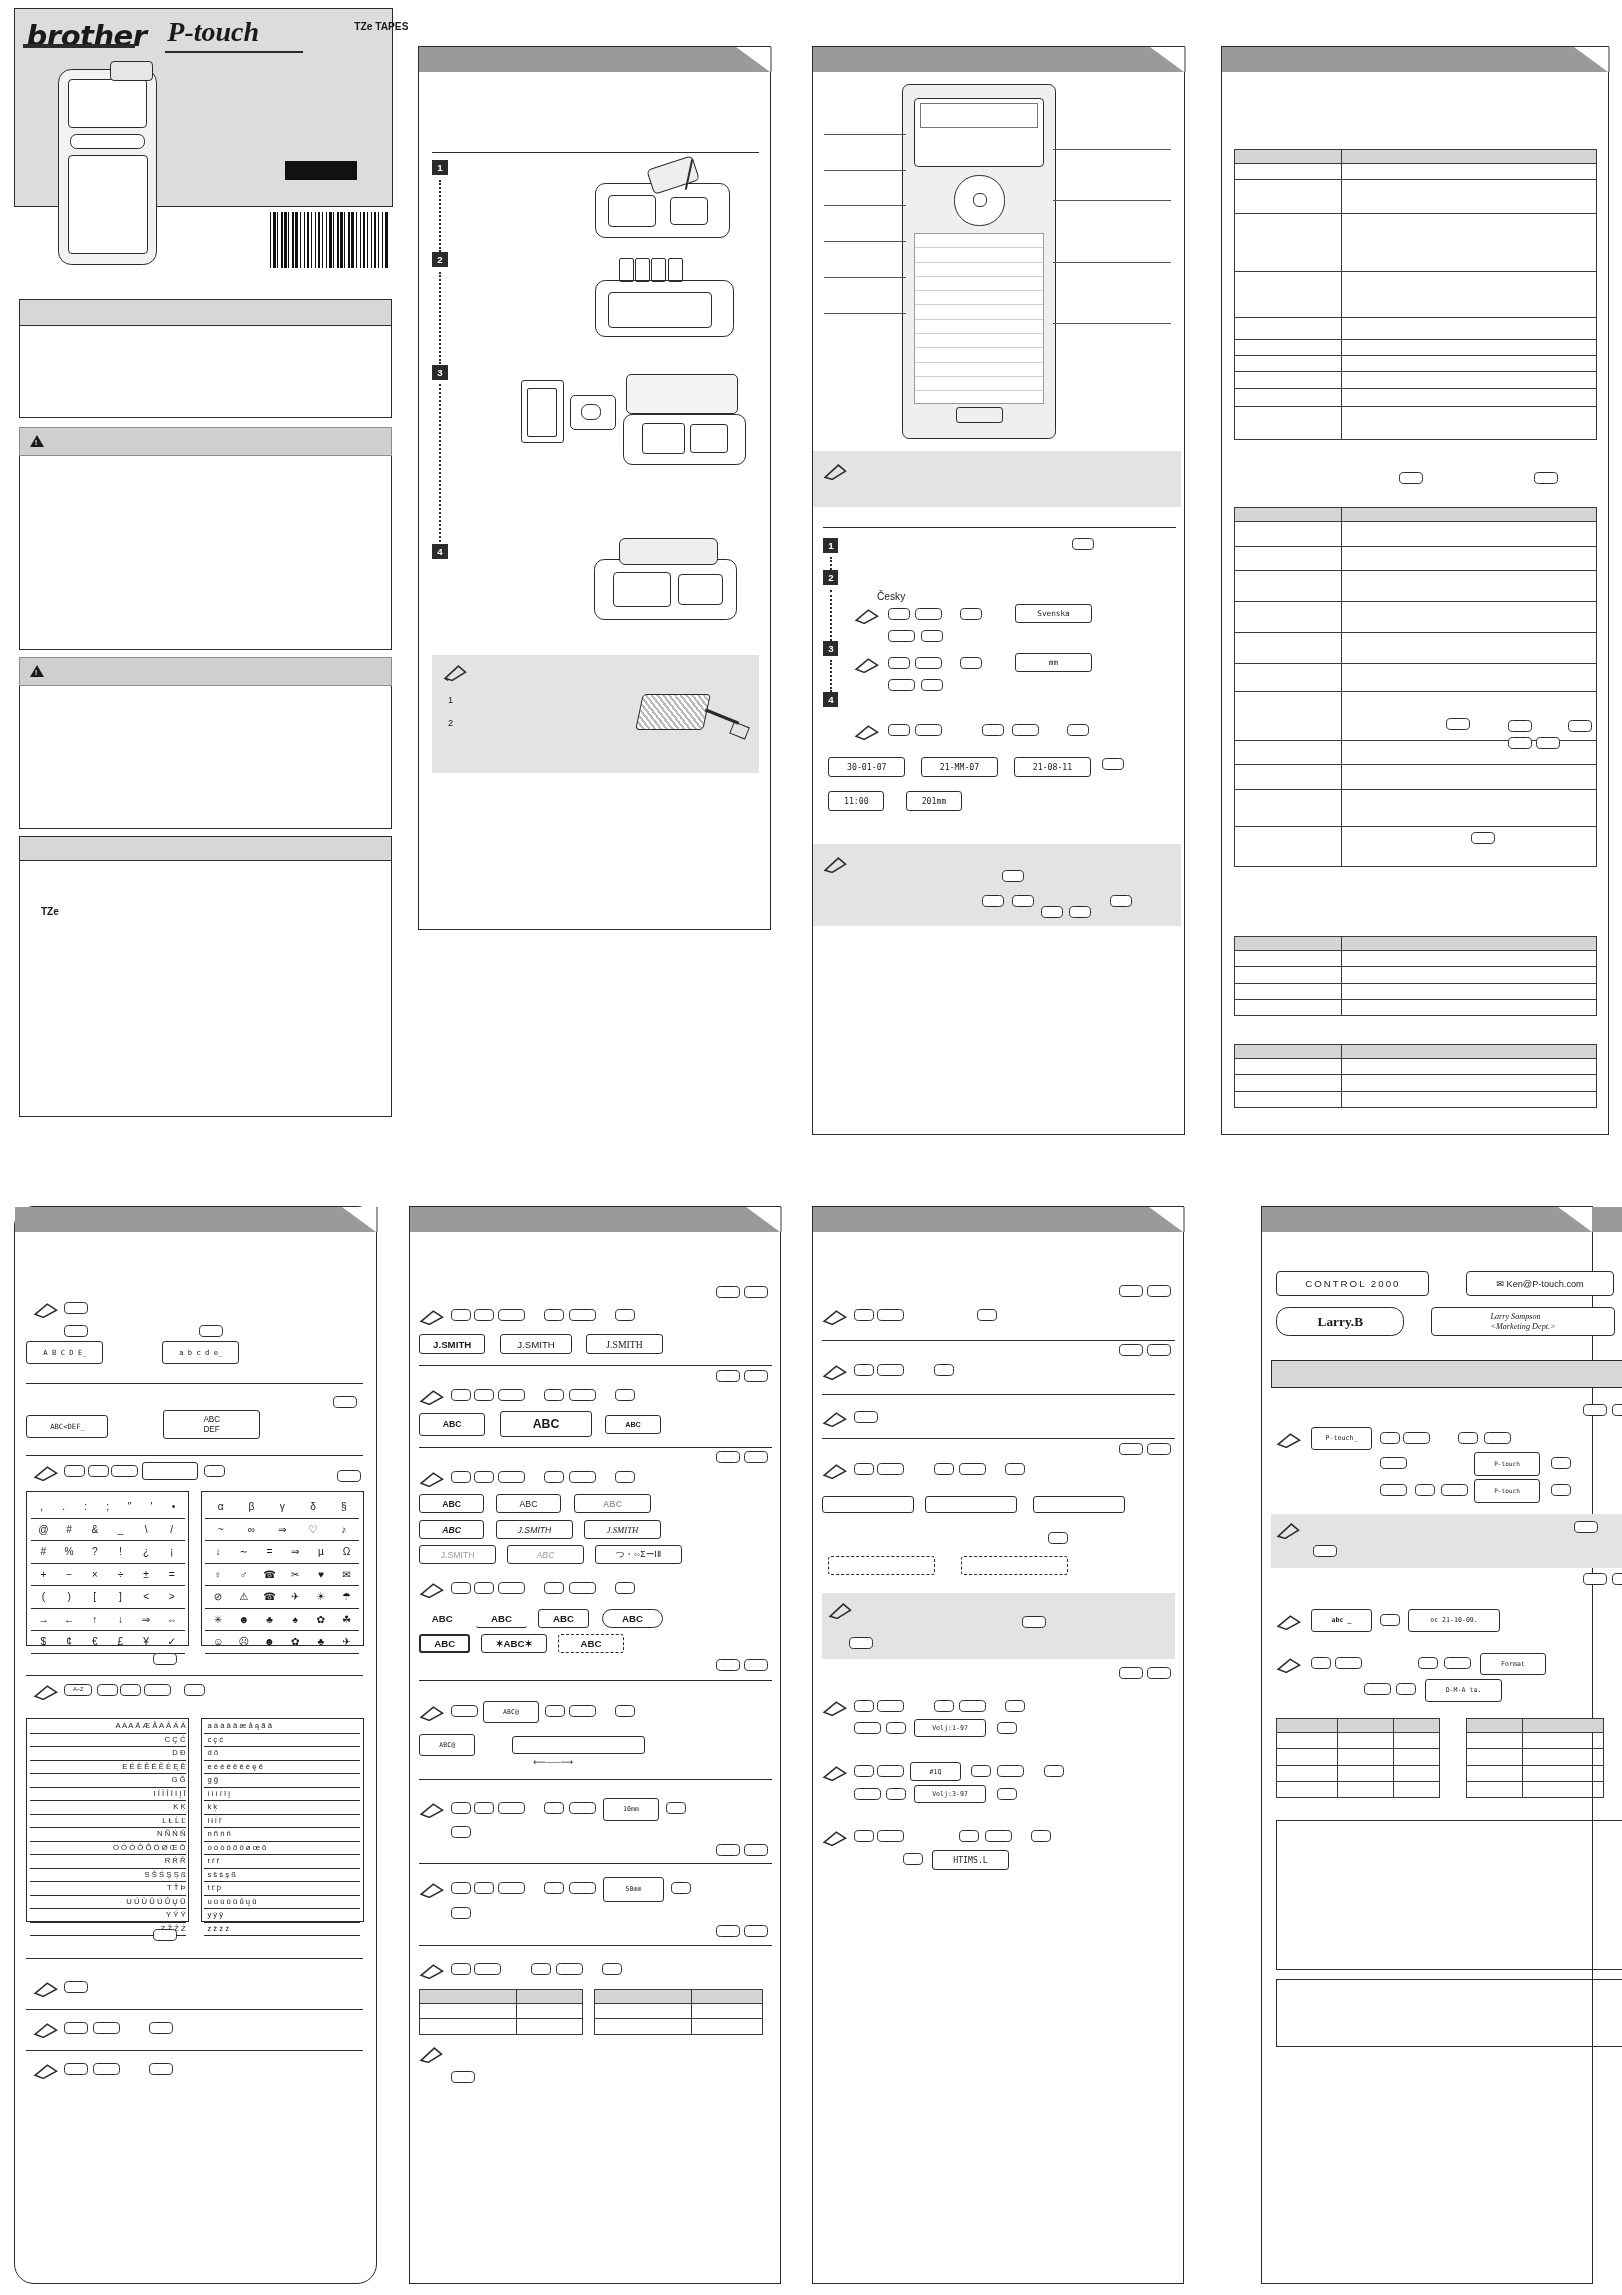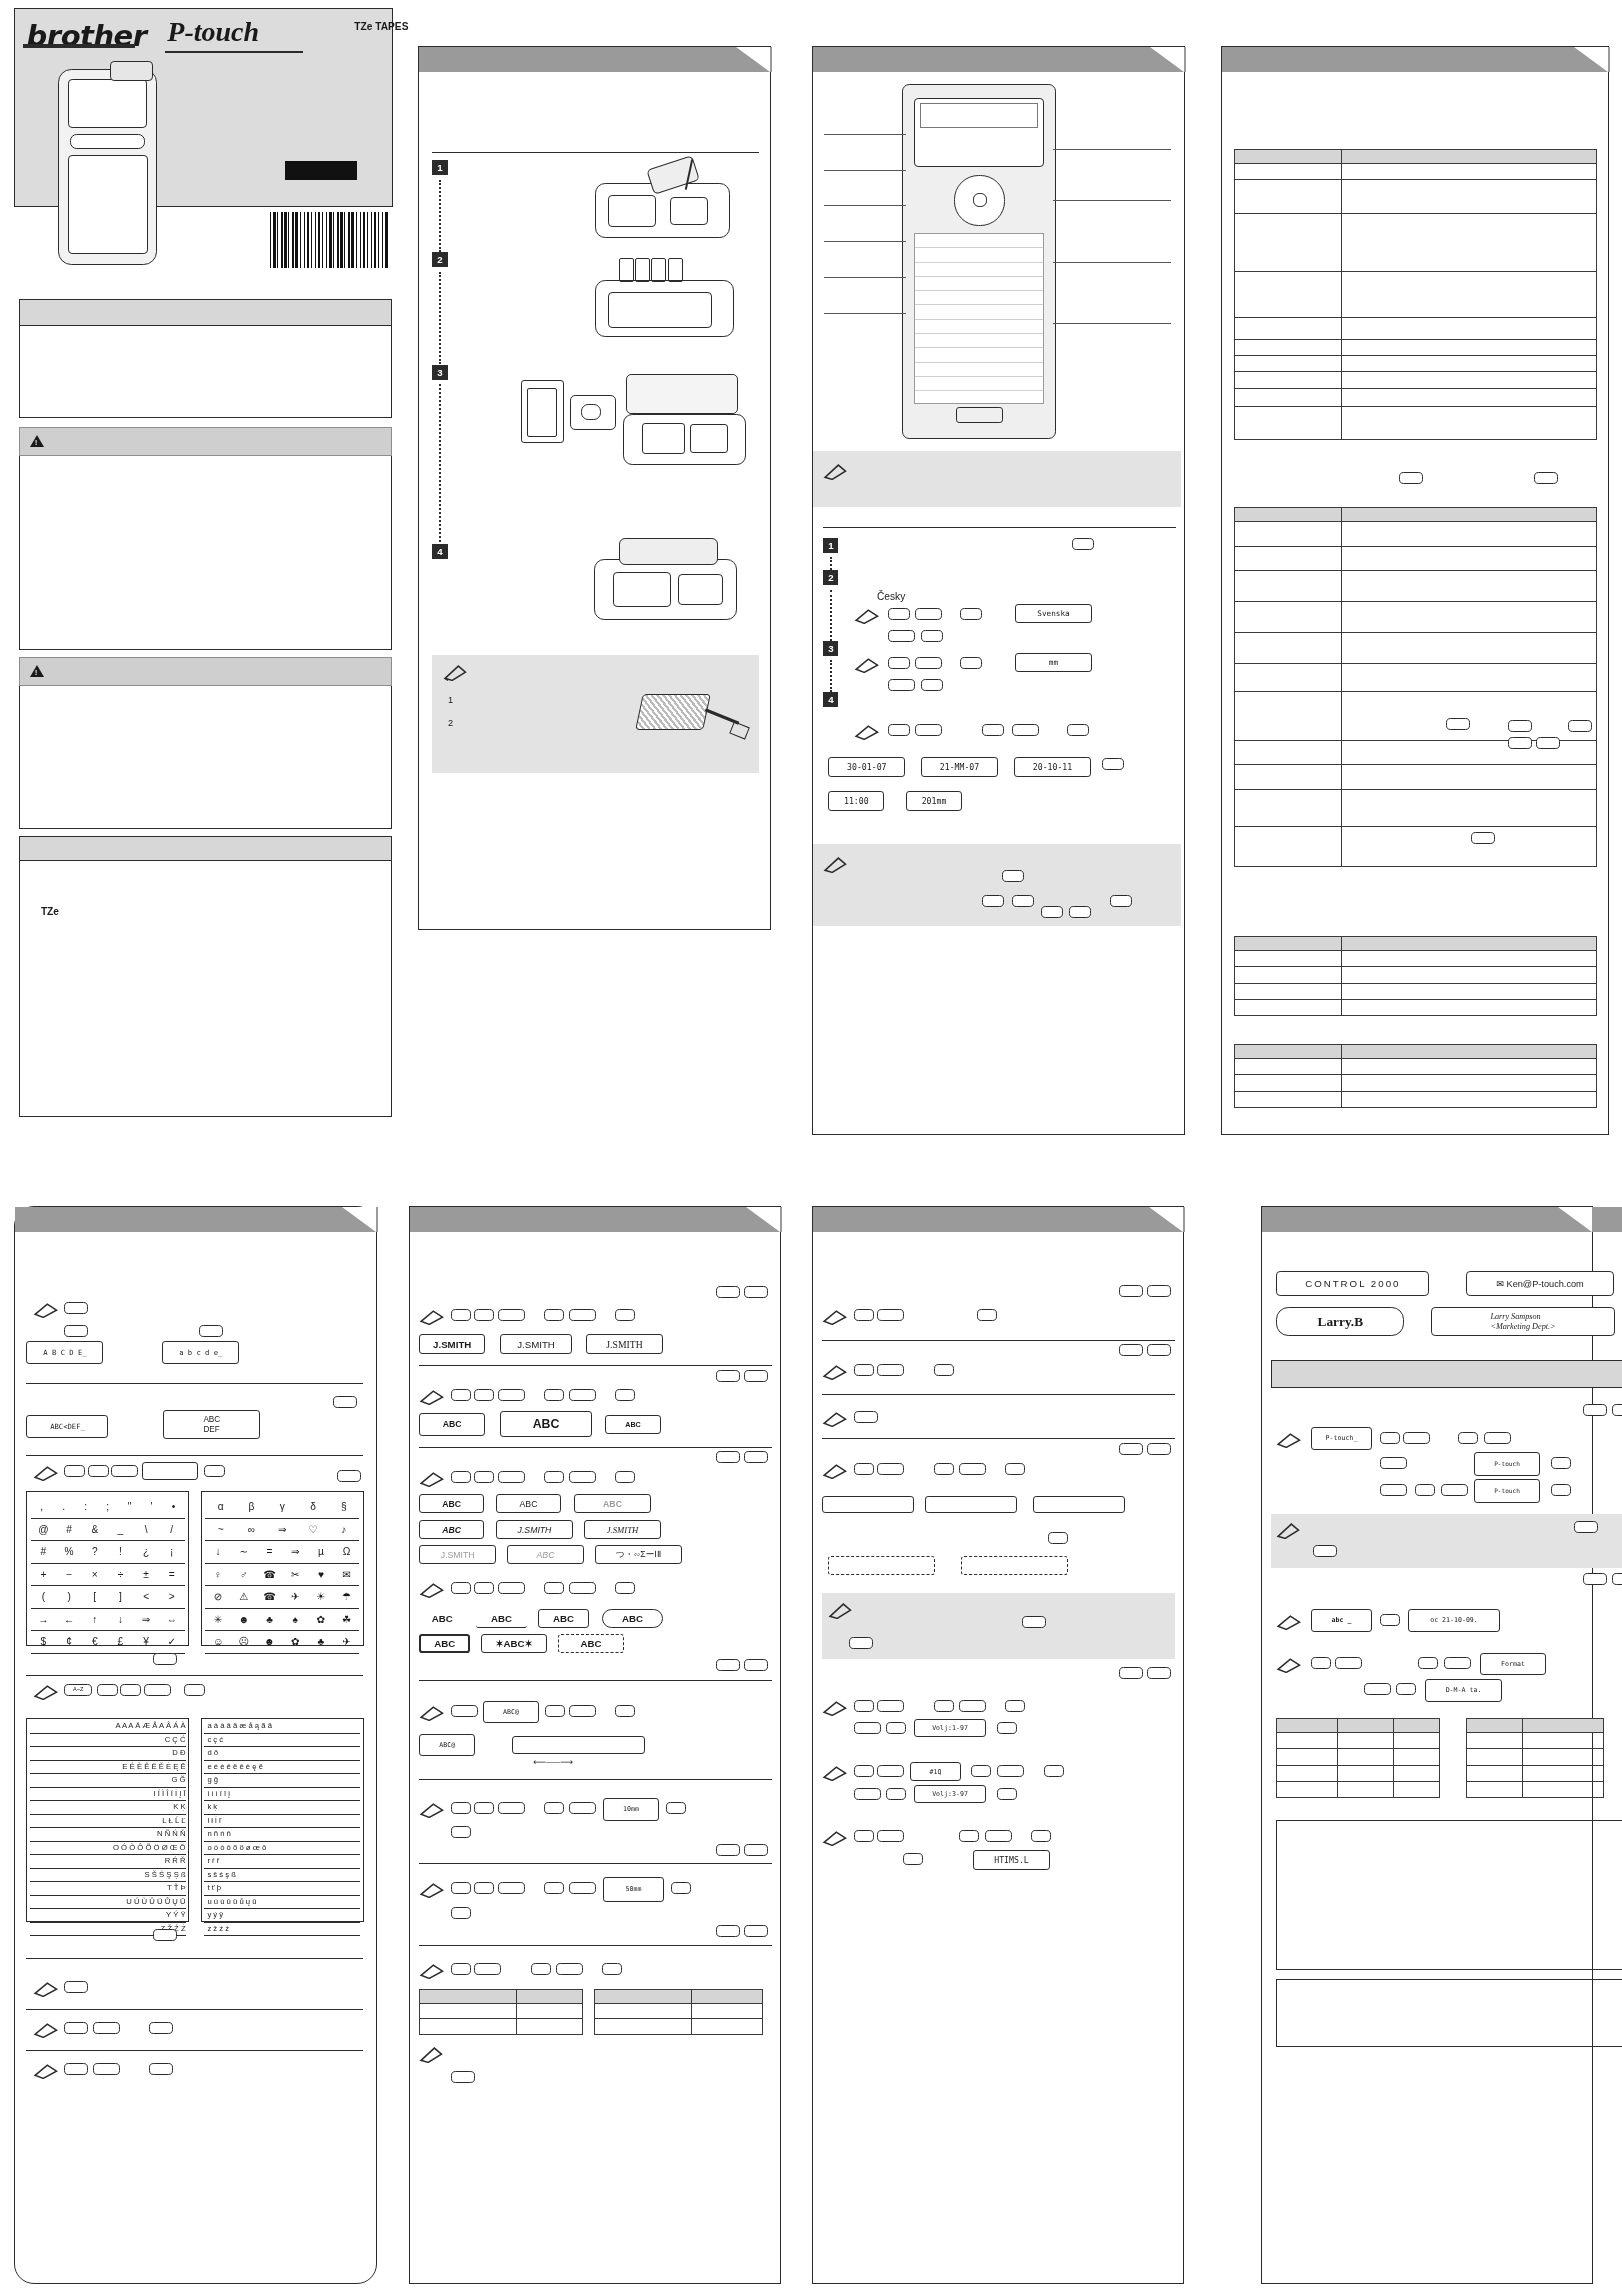--- a/index.html
+++ b/index.html
@@ -229,21 +229,21 @@
         </svg>
     </div>
     <div class="key sm" style="left:75px;top:677px;width:21.5px;"></div>
     <div class="key sm" style="left:102px;top:677px;width:26.6px;"></div>
     <div class="key sm" style="left:169px;top:677px;width:21.5px;"></div>
     <div class="key sm" style="left:199px;top:677px;width:26.6px;"></div>
     <div class="key sm" style="left:254px;top:677px;width:21.5px;"></div>
 
     <div class="lcd" style="left:15.3px;top:710px;width:77px;height:20.4px;font-size:8.2px;">30-01-07</div>
     <div class="lcd" style="left:108px;top:710px;width:77px;height:20.4px;font-size:8.2px;">21-MM-07</div>
-    <div class="lcd" style="left:201px;top:710px;width:77px;height:20.4px;font-size:8.2px;">20-10-11</div>
+    <div class="lcd" style="left:201px;top:710px;width:77px;height:20.4px;font-size:8.2px;">21-08-11</div>
     <div class="key sm" style="left:289px;top:711px;width:21.5px;"></div>
     <div class="lcd" style="left:15.3px;top:744px;width:56px;height:20.4px;font-size:8.2px;">11:00</div>
     <div class="lcd" style="left:93px;top:744px;width:56px;height:20.4px;font-size:8.2px;">201mm</div>
 
     <div class="greybox" style="left:0px;top:797px;width:368px;height:82px;"></div>
     <div class="noteicon" style="left:10.2px;top:808px;">
       <svg viewBox="0 0 52 36" width="26.6" height="18.4">
           <path d="M4 30 L30 6 L44 18 L18 34 Z" fill="none" stroke="#2b2b2b" stroke-width="3"></path>
         </svg>
     </div>
@@ -944,21 +944,21 @@
       <svg viewBox="0 0 52 36" width="26.6" height="18.4">
           <path d="M4 28 L28 8 L46 20 L20 34 Z" fill="none" stroke="#2b2b2b" stroke-width="3"></path>
         </svg>
     </div>
     <div class="key sm" style="left:41px;top:623px;width:20.4px;"></div>
     <div class="key sm" style="left:64px;top:623px;width:26.6px;"></div>
     <div class="key sm" style="left:146px;top:623px;width:20.4px;"></div>
     <div class="key sm" style="left:172px;top:623px;width:26.6px;"></div>
     <div class="key sm" style="left:218px;top:623px;width:20.4px;"></div>
     <div class="key sm" style="left:90px;top:646px;width:20.4px;"></div>
-    <div class="lcd" style="left:119px;top:643px;width:77px;height:20.4px;font-size:8.2px;margin-left:41px;">HTIMS.L</div>
+    <div class="lcd" style="left:119px;top:643px;width:77px;height:20.4px;font-size:8.2px;">HTIMS.L</div>
   </div>
 
   <div class="panel" style="left:1261px;top:1206px;width:332px;height:1078px;">
     <div class="panel-head" style="width:389px;"></div>
     <div class="panel-corner" style="right:0;top:0;border-right:34px solid #fff;border-bottom:25.6px solid transparent;"></div>
 
     <div class="lcdbig" style="left:14.3px;top:64px;width:153px;height:24.5px;border-radius:4.1px;font-size:9.7px;letter-spacing:2px;">CONTROL 2000</div>
     <div class="lcdbig" style="left:204px;top:64px;width:148px;height:24.5px;border-radius:4.1px;font-size:9.2px;">✉ Ken@P-touch.com</div>
     <div class="lcdbig" style="left:14.3px;top:100px;width:128px;height:29px;border-radius:12.3px;font-size:13.3px;font-family:'Liberation Serif',serif;font-weight:bold;">Larry.B</div>
     <div class="lcdbig" style="left:169px;top:100px;width:184px;height:29px;border-radius:4.1px;font-size:8.2px;font-style:italic;white-space:pre;line-height:1.2;font-family:'Liberation Serif',serif;">Larry Sampson

